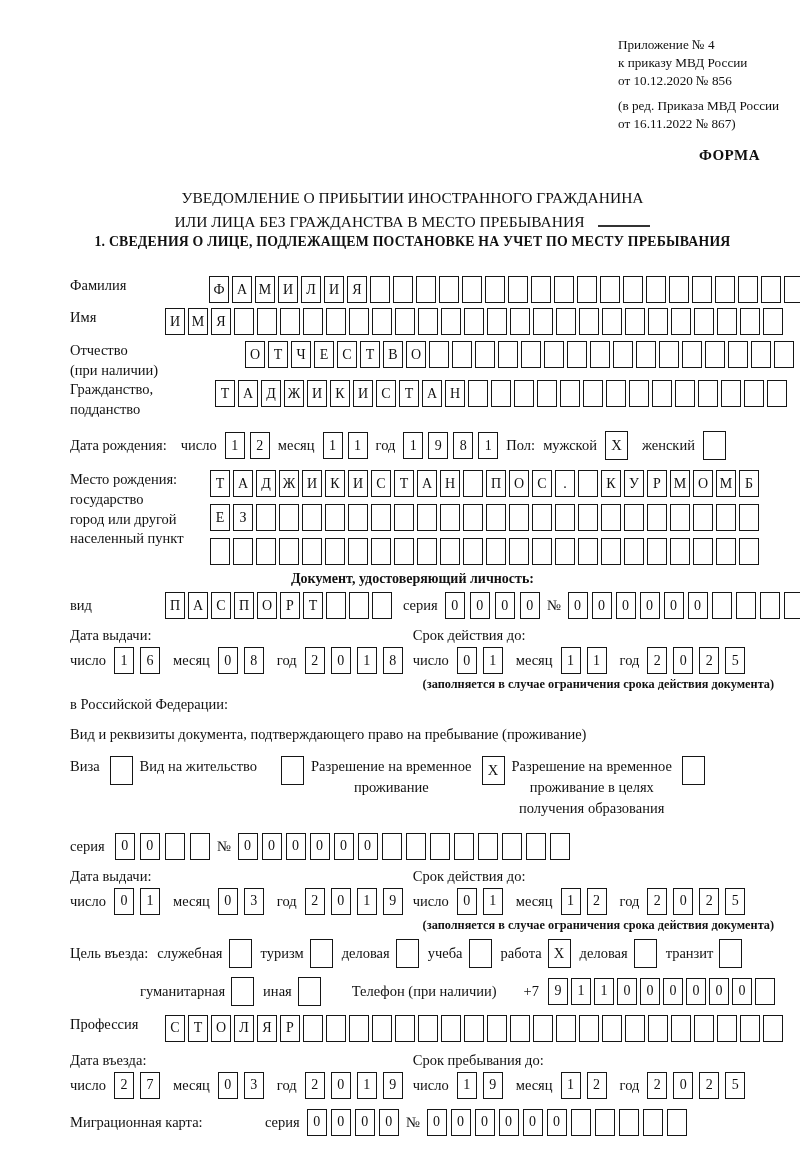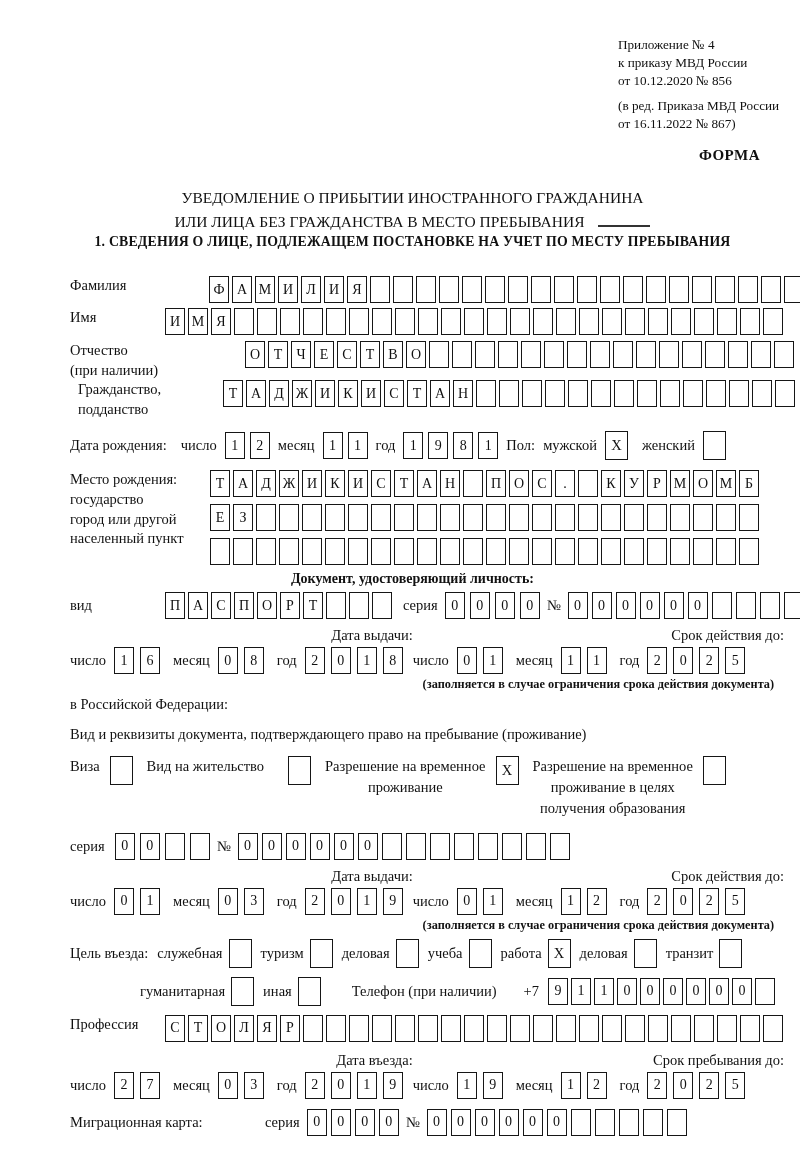--- a/index.html
+++ b/index.html
@@ -28,29 +28,29 @@
     font-size:14px;line-height:1;background:#fff;
   }
   .box{
     flex:0 0 auto;display:inline-flex;width:21px;height:27px;border:1.7px solid #161616;
     align-items:center;justify-content:center;font-size:14.5px;background:#fff;
   }
   .inl{display:flex;align-items:center;gap:8px;flex-wrap:nowrap;}
   .dategrid{display:flex;padding-left:35px;padding-right:6px;margin-top:8px;}
   .datecol-l{flex:0 0 48%;}
   .datecol-r{flex:1;}
-  .datehead{text-align:right;margin-bottom:3px;}
+  .datehead{text-align:left;margin-bottom:3px;}
   .daterow{display:flex;align-items:center;gap:4px;}
   .daterow .cell{margin-right:1px;}
   .dlbl{margin:0 4px 0 8px;}
   .dlbl:first-child{margin-left:0;}
   .note{font-size:12.3px;font-weight:bold;text-align:center;margin-top:3px;}
   .dochead{text-align:center;font-weight:bold;font-size:14px;margin-top:6px;}
   .plain{line-height:1.5;}
-  .residence-row{display:flex;align-items:flex-start;gap:14px;padding-left:35px;padding-right:6px;margin-top:10px;}
+  .residence-row{display:flex;align-items:flex-start;gap:7px;padding-left:35px;padding-right:6px;margin-top:10px;}
   .res-opt{display:flex;align-items:flex-start;gap:10px;}
   .res-opt .txt{text-align:center;line-height:1.45;}
   .purp{display:flex;align-items:center;gap:6px;}
   .purprow{display:flex;align-items:center;gap:9px;padding-left:35px;margin-top:10px;flex-wrap:nowrap;}
   .phone-cells{display:flex;gap:3px;}
 </style>
 </head>
 <body>
 
 <div class="pagepad">
@@ -164,21 +164,21 @@
         <span class="cell"></span>
         <span class="cell"></span>
         <span class="cell"></span>
         <span class="cell"></span>
         <span class="cell"></span>
         <span class="cell"></span>
       </div>
   </div>
 
   <div class="frow" style="margin-top:0px;">
-    <span class="lbl pre" style="width:145px;margin-left:8px;">Гражданство,
+    <span class="lbl pre" style="width:145px;">Гражданство,
 подданство</span>
     <div class="cells">
         <span class="cell">Т</span>
         <span class="cell">А</span>
         <span class="cell">Д</span>
         <span class="cell">Ж</span>
         <span class="cell">И</span>
         <span class="cell">К</span>
         <span class="cell">И</span>
         <span class="cell">С</span>

